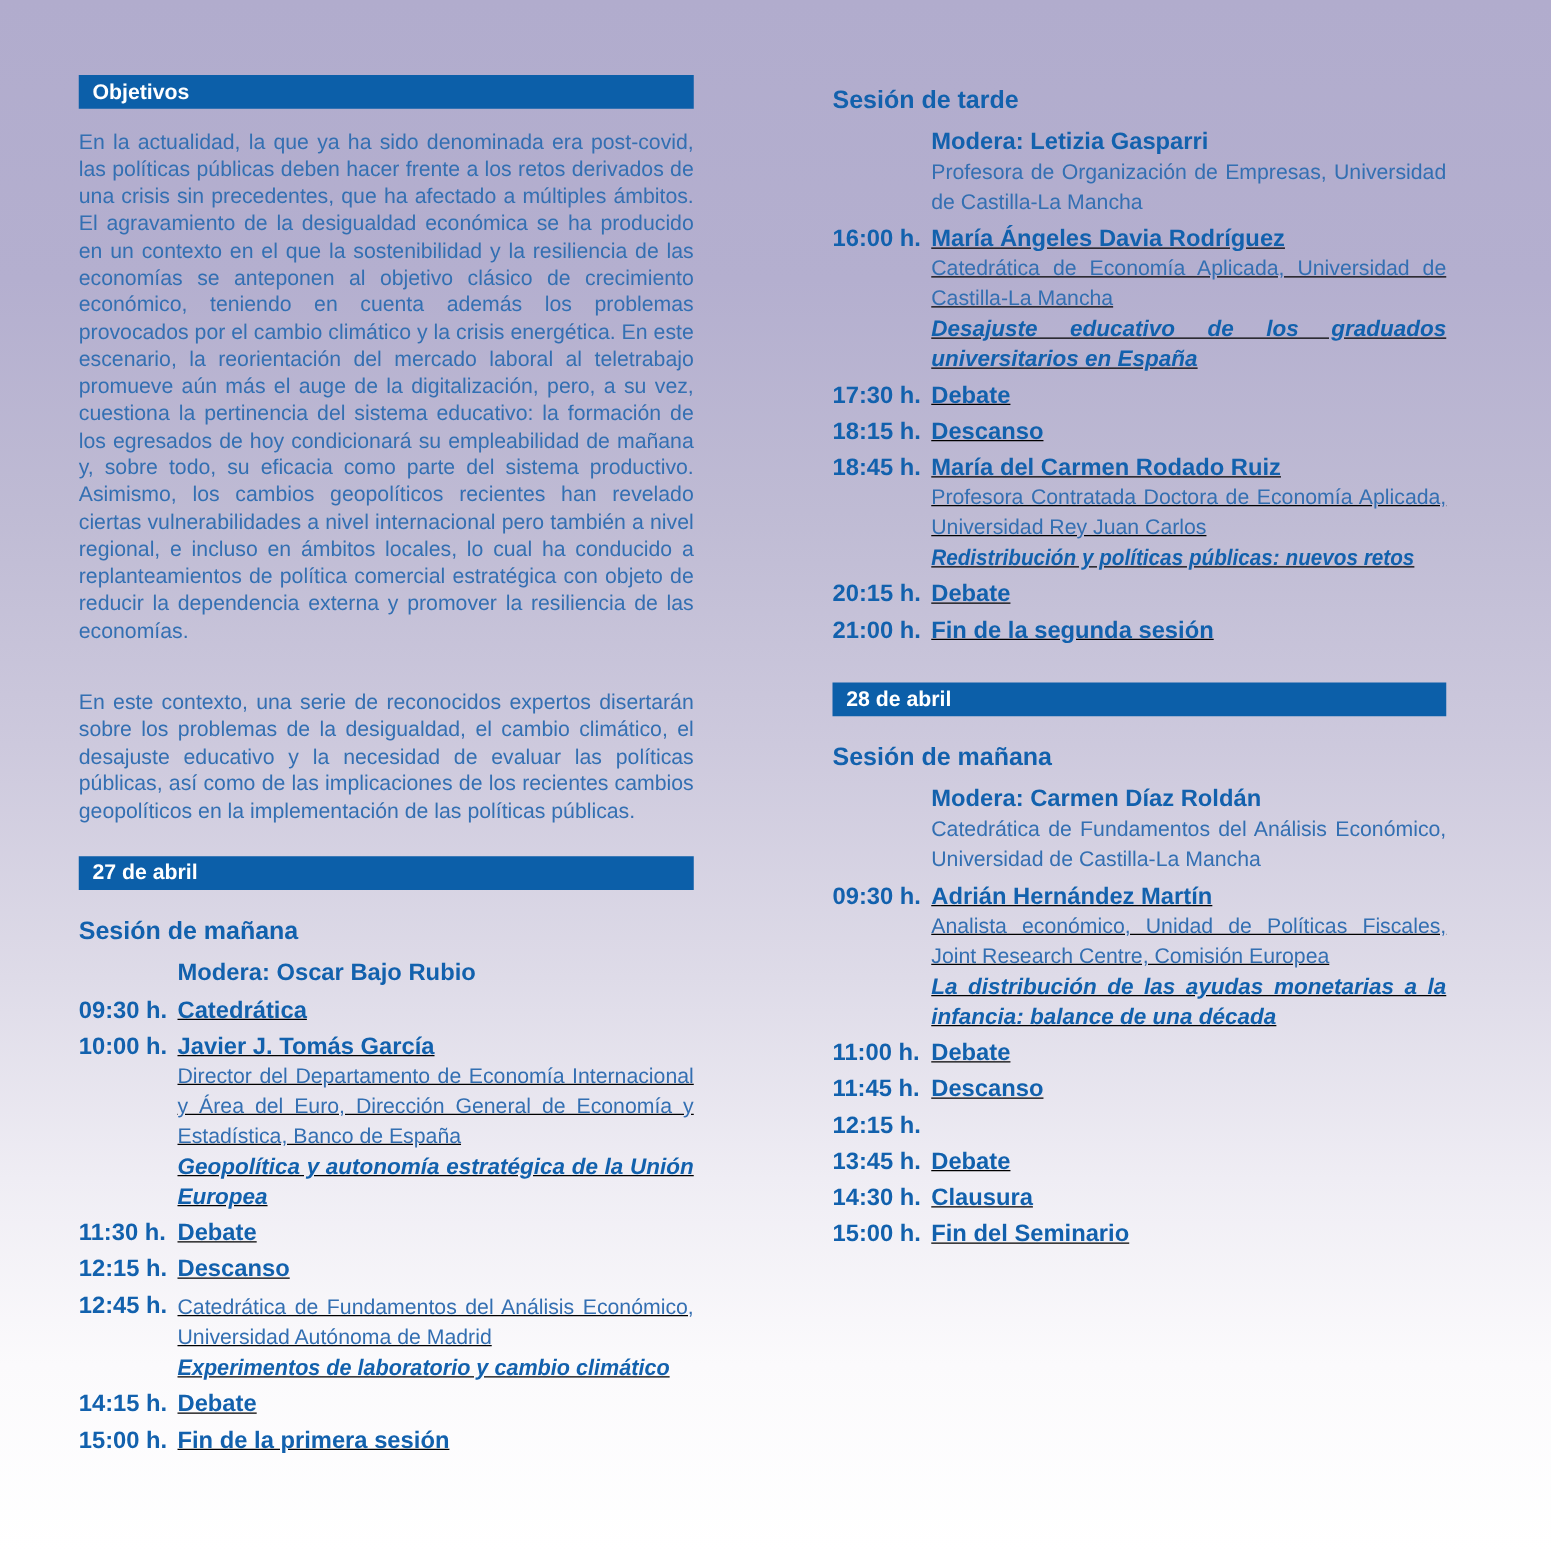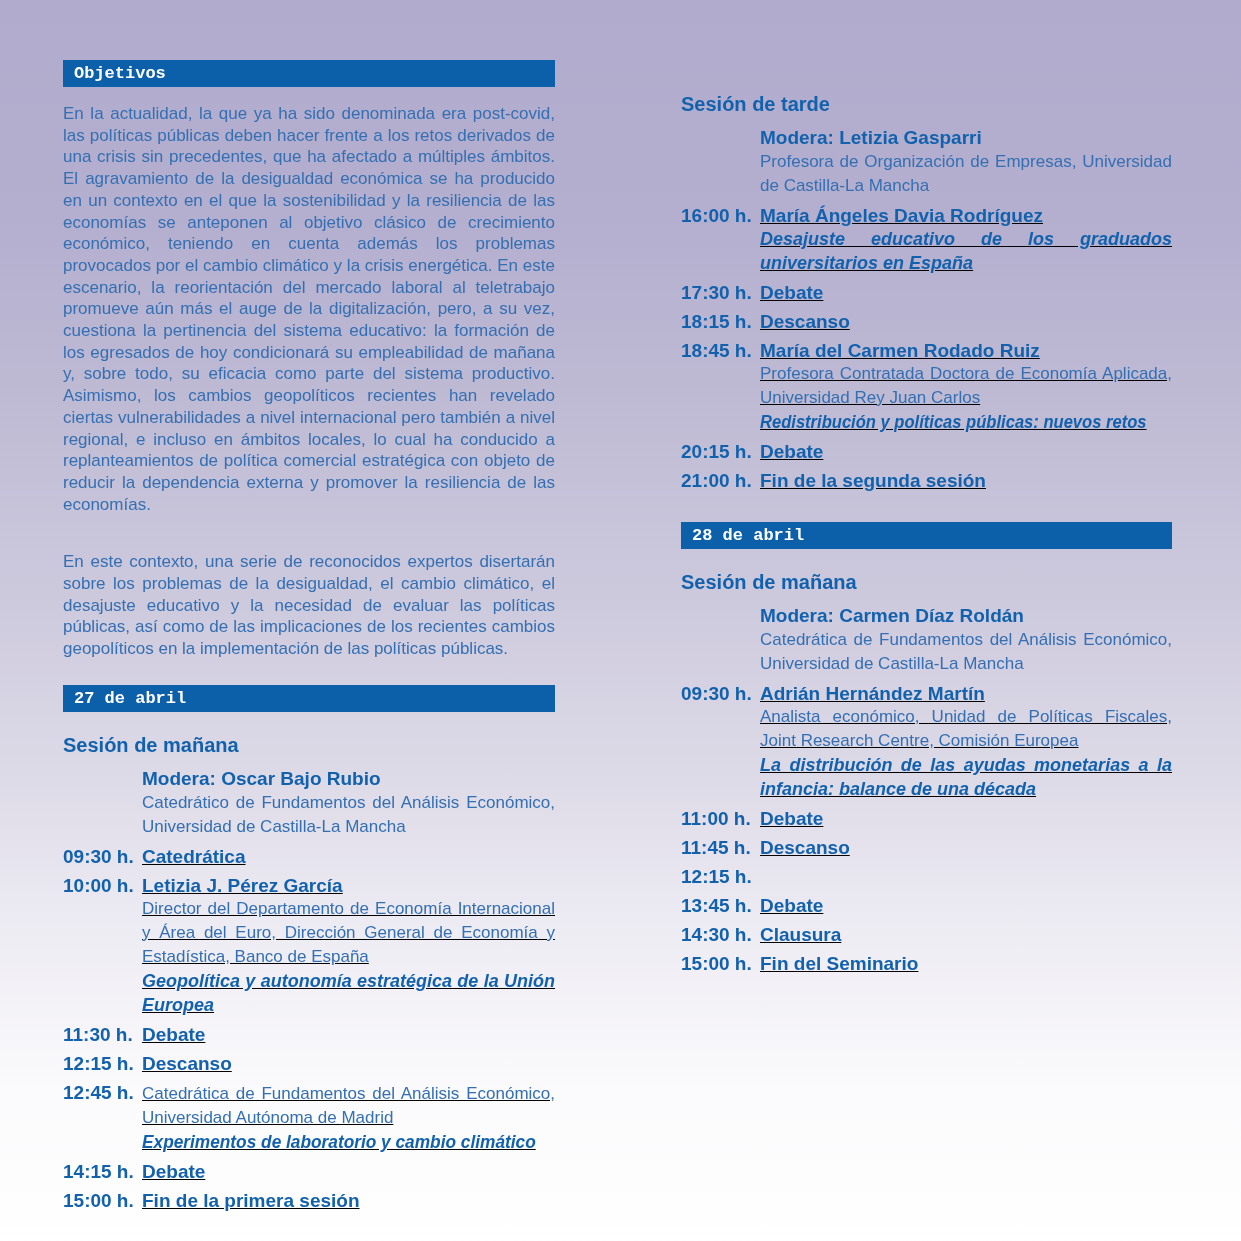--- a/index.html
+++ b/index.html
@@ -8,27 +8,27 @@
     width:1241px;height:1241px;
     overflow:hidden;
     font-family:"Liberation Sans", sans-serif;
     background:linear-gradient(180deg,
       #b1accd 0%, #b4afcf 18%, #bfbbd4 33%,
       #cdc9dd 48%, #dedbe8 63%, #efedf4 76%,
       #fbfafc 88%, #ffffff 100%);
   }
   .col{position:absolute;top:0;}
   .col-left{left:63px;width:492px;padding-top:60px;}
-  .col-right{left:681px;width:491px;padding-top:92px;}
+  .col-right{left:666px;width:491px;padding-top:68px;}
 
   .section-bar{
     height:27px;background:#0c5fa9;color:#ffffff;
     font-weight:bold;font-size:17px;
     display:flex;align-items:center;padding-left:11px;
-    box-sizing:border-box;width:100%;font-family:Liberation Mono, monospace;
+    box-sizing:border-box;width:100%;
   }
   .body-text{
     margin:16px 0 0 0;color:#336fb2;font-size:17px;
     line-height:21.7px;text-align:justify;
   }
   .para2{margin-top:36px;}
   .date-bar{margin-top:25px;}
   .session-heading{
     margin:21px 0 0 0;font-size:20px;line-height:24px;
     color:#1261ad;font-weight:bold;
@@ -68,34 +68,33 @@
     <p class="body-text para2">En este contexto, una serie de reconocidos expertos disertarán sobre los problemas de la desigualdad, el cambio climático, el desajuste educativo y la necesidad de evaluar las políticas públicas, así como de las implicaciones de los recientes cambios geopolíticos en la implementación de las políticas públicas.</p>
 
     <div class="section-bar date-bar">
       <span>27 de abril</span>
     </div>
 
     <h2 class="session-heading">Sesión de mañana</h2>
 
     <div class="moderator">
       <div class="mod-name">Modera: Oscar Bajo Rubio</div>
-      <div class="mod-desc">Catedrático de Fundamentos del Análisis Económico, Universidad de Castilla-La Mancha</div>
     </div>
 
     <div class="sched-item">
       <div class="time">09:30 h.</div>
       <div class="content">
           <div class="item-title">Catedrática</div>
         </div>
     </div>
 
     <div class="sched-item">
       <div class="time">10:00 h.</div>
       <div class="content">
-        <div class="item-title">Letizia J. Pérez García</div>
+        <div class="item-title">Javier J. Tomás García</div>
         <div class="item-desc">Director del Departamento de Economía Internacional y Área del Euro, Dirección General de Economía y Estadística, Banco de España</div>
         <div class="item-talk">Geopolítica y autonomía estratégica de la Unión Europea</div>
       </div>
     </div>
 
     <div class="sched-item">
       <div class="time">11:30 h.</div>
       <div class="content">
           <div class="item-title">Debate</div>
         </div>
@@ -138,20 +137,21 @@
 
     <div class="moderator">
       <div class="mod-name">Modera: Letizia Gasparri</div>
       <div class="mod-desc">Profesora de Organización de Empresas, Universidad de Castilla-La Mancha</div>
     </div>
 
     <div class="sched-item">
       <div class="time">16:00 h.</div>
       <div class="content">
         <div class="item-title">María Ángeles Davia Rodríguez</div>
+        <div class="item-desc">Catedrática de Economía Aplicada, Universidad de Castilla-La Mancha</div>
         <div class="item-talk">Desajuste educativo de los graduados universitarios en España</div>
       </div>
     </div>
 
     <div class="sched-item">
       <div class="time">17:30 h.</div>
       <div class="content">
           <div class="item-title">Debate</div>
         </div>
     </div>

